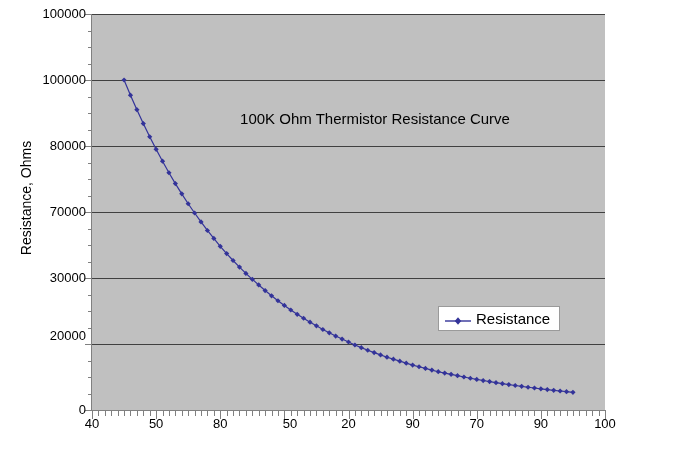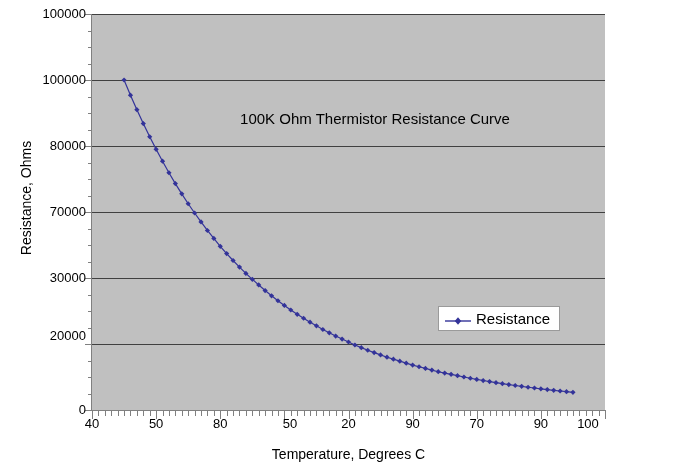--- a/index.html
+++ b/index.html
@@ -324,25 +324,24 @@
     </div>
   <div id="x-tick-labels">
       <div class="xtick" style="left: 0px;">40</div>
       <div class="xtick" style="left: 64.125px;">50</div>
       <div class="xtick" style="left: 128.25px;">80</div>
       <div class="xtick" style="left: 198px;">50</div>
       <div class="xtick" style="left: 256.5px;">20</div>
       <div class="xtick" style="left: 320.625px;">90</div>
       <div class="xtick" style="left: 384.75px;">70</div>
       <div class="xtick" style="left: 448.875px;">90</div>
-      <div class="xtick" style="left: 496px;">100</div>
+      <div class="xtick" style="left: 513px;">100</div>
     </div>
 
   <div id="y-axis-title">Resistance, Ohms</div>
-  <div id="x-axis-title">Temperature, Degrees C</div>
 
   <div id="chart-title">100K Ohm Thermistor Resistance Curve</div>
 
   <div id="legend">
     <span id="legend-swatch">
       <svg width="26" height="12" viewBox="0 0 26 12">
         <line x1="0" y1="6" x2="26" y2="6" stroke="#333399" stroke-width="1.4"></line>
         <polygon points="13,2.2 16.2,6 13,9.8 9.8,6" fill="#333399"></polygon>
       </svg>
     </span>

